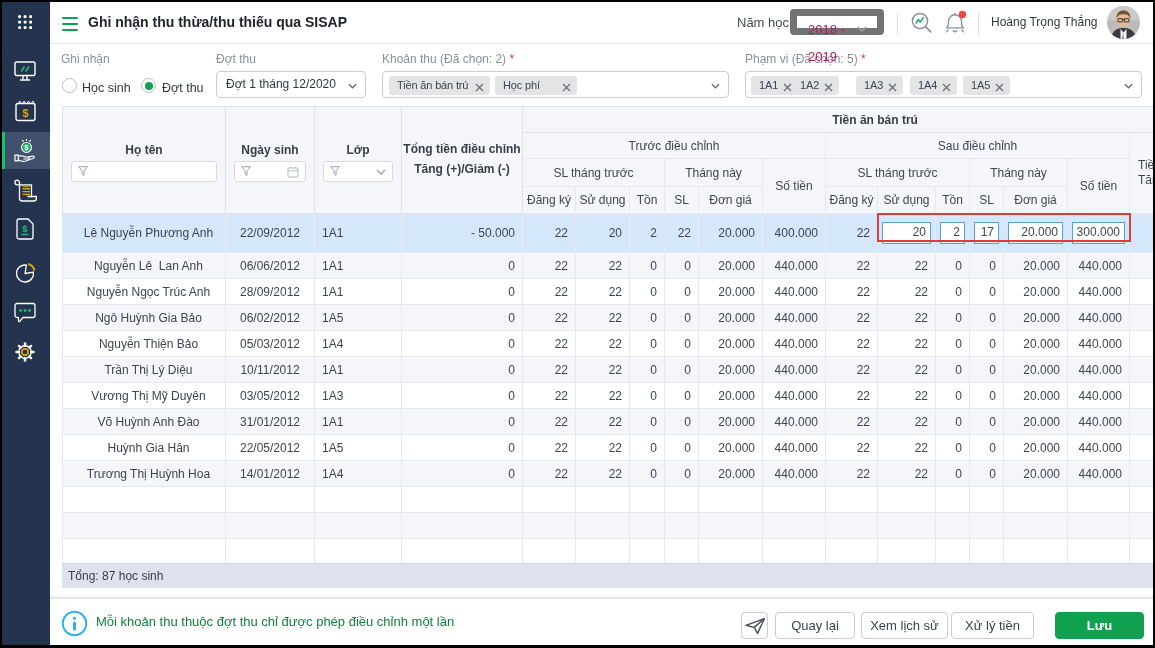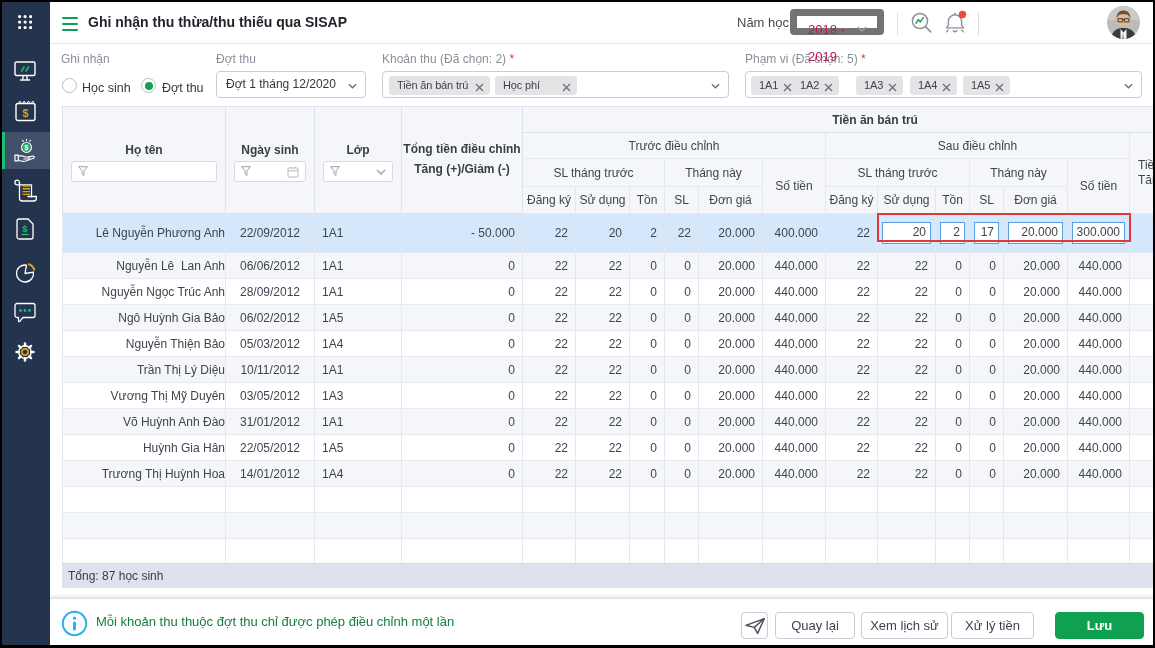--- a/index.html
+++ b/index.html
@@ -41,21 +41,21 @@
 tr.hA th{border-color:#dfe2ea}
 .hlbl{font-size:12px;font-weight:700;color:#383d49;text-align:center}
 th.vtop{vertical-align:top;padding-top:36px}
 th.vtop .hlbl{line-height:15px}
 tr.hA{height:26px}tr.hB{height:26px}tr.hC{height:28px}tr.hD{height:27px}
 tr.data{height:26px}
 tr.data td{font-size:12px;color:#3f4450}
 tr.data.odd td{background:#fff}
 tr.data.even td{background:#f5f6fa}
 tr.data.sel td{background:#d5e8fb}
-td.l{padding-left:9px;text-align:right}
+td.l{padding-left:9px;text-align:center}
 td.c{text-align:center}
 td.lp{padding-left:7px;text-align:left}
 td.r{padding-right:7px;text-align:right}
 .fin{height:21px;border:1px solid #d8dae0;border-radius:3px;background:#fff;margin:3px 8px 0 8px;position:relative}
 .fin svg{position:absolute;left:6px;top:4px}
 .fin .right{left:auto;right:6px}
 .ipt{height:22px;border:1.5px solid #55A1DF;background:#fff;margin:0 3px;line-height:19px;text-align:right;padding-right:4px;font-size:12px}
 #redbox{position:absolute;left:815px;top:107px;width:254px;height:29px;border:2px solid #e23b35;z-index:6}
 #totalbar{position:absolute;left:0;top:457px;width:1091px;height:25px;background:#dee1ee;border-top:1px solid #d4d8e6;font-size:12px;color:#383d49;line-height:24px;padding-left:6px;z-index:5}
 
@@ -182,20 +182,21 @@
   </div>
   <div style="position:absolute;left:893px;top:8px">
     <svg width="26" height="26" viewBox="0 0 26 26" fill="none">
         <path d="M12 4.8a6.6 6.6 0 0 0-6.6 6.6v3.8L3.6 17.9h16.8l-1.8-2.7v-3.8A6.6 6.6 0 0 0 12 4.8z" stroke="#8d929c" stroke-width="1.4" stroke-linejoin="round"></path>
         <path d="M9.9 20.4a2.3 2.3 0 0 0 4.2 0" stroke="#8d929c" stroke-width="1.4"></path>
         <path d="M12 4.8V3.1M5.2 20l-1.6 1.9M18.8 20l1.6 1.9" stroke="#8d929c" stroke-width="1.3" stroke-linecap="round"></path>
         <circle cx="19.5" cy="4.5" r="3.7" fill="#F0483E"></circle>
       </svg>
   </div>
   <div class="vsep" style="left:928px"></div>
+  <div id="username">Hoàng Trọng Thắng</div>
   <div id="avatar">
     <svg width="33" height="33" viewBox="0 0 33 33">
         <rect width="33" height="33" fill="#bdbbb9"></rect>
         <rect width="33" height="14" fill="#cccac8"></rect>
         <path d="M4 33c1-8.5 6-11 12.5-11S28 24.5 29 33z" fill="#3b3b3f"></path>
         <path d="M13.5 23l3 3.5 3-3.5v10h-6z" fill="#f5f5f5"></path>
         <path d="M16 26.5l.5 6.5h-1z" fill="#26262a"></path>
         <circle cx="16.5" cy="13.5" r="7" fill="#e3b992"></circle>
         <path d="M9.5 12.5c0-5.5 3-8 7-8s7 2.5 7 8c-1.7-2.8-2.2-4.2-7-4.2s-5.3 1.4-7 4.2z" fill="#6d5138"></path>
         <path d="M11 12.7h4.6v3.2H11zM17.4 12.7H22v3.2h-4.6z" fill="none" stroke="#2e2e30" stroke-width="0.9"></path>

